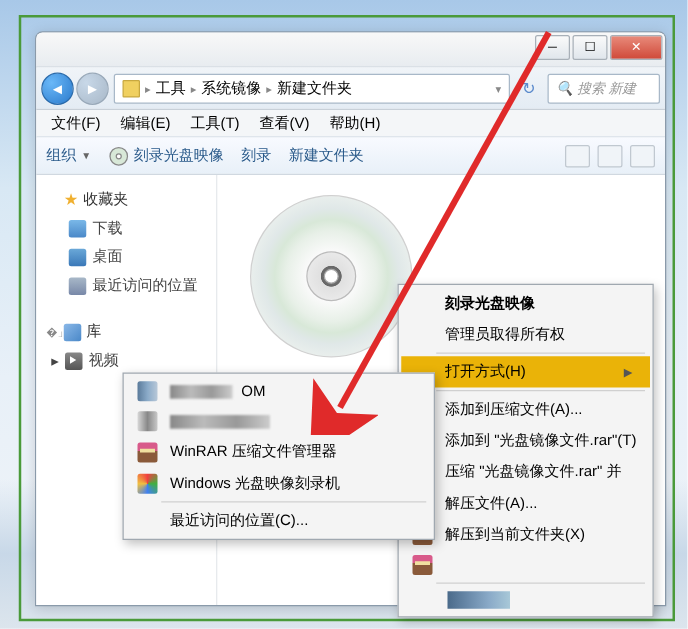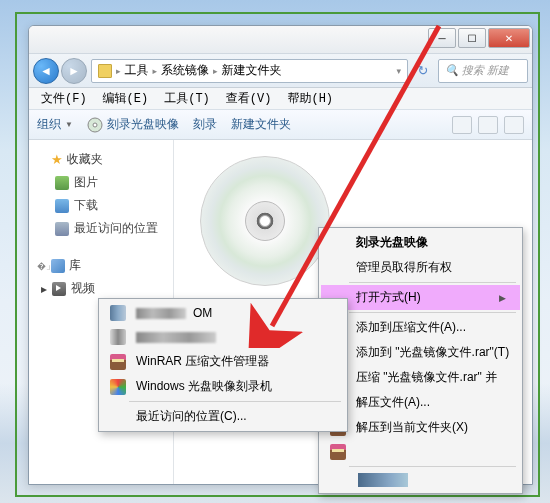--- a/index.html
+++ b/index.html
@@ -21,21 +21,21 @@
 .nav-btn.fwd { background: radial-gradient(circle at 30% 30%, #c8d8e8, #a8b8c8); border-color: #98a8b8; }
 .addr-box { flex: 1; height: 24px; background: #fff; border: 1px solid #a8b8c8; border-radius: 2px; display: flex; align-items: center; padding: 0 6px; font-size: 12px; gap: 4px; }
 .addr-icon { width: 14px; height: 14px; background: #f0d060; border: 1px solid #c8a840; border-radius: 1px; flex-shrink: 0; }
 .addr-sep { color: #888; font-size: 9px; }
 .refresh-btn { width: 22px; height: 22px; display: flex; align-items: center; justify-content: center; color: #5a8acc; font-size: 13px; cursor: pointer; }
 .search-box { width: 90px; height: 24px; background: #fff; border: 1px solid #a8b8c8; border-radius: 2px; display: flex; align-items: center; padding: 0 6px; font-size: 11px; color: #999; font-style: italic; }
 .search-icon { color: #888; font-size: 11px; margin-right: 3px; }
 
 
 .menubar { height: 22px; background: #f4f6f8; border-bottom: 1px solid #d8e0e8; display: flex; align-items: center; padding: 0 4px; font-size: 12px; }
-.menu-item { padding: 2px 8px; cursor: pointer; font-family: Liberation Mono, monospace; }
+.menu-item { padding: 2px 8px; cursor: pointer; }
 
 
 .toolbar { height: 30px; background: linear-gradient(to bottom, #f8faff, #e8f0f8); border-bottom: 1px solid #d0d8e0; display: flex; align-items: center; padding: 0 8px; font-size: 12px; gap: 14px; justify-content: space-between; }
 .tool-btn { display: flex; align-items: center; gap: 4px; color: #2a5a8a; cursor: pointer; }
 .tool-drop { font-size: 8px; color: #666; }
 .tool-icon { width: 16px; height: 16px; }
 .toolbar-right { margin-left: auto; display: flex; gap: 6px; }
 .view-icon { width: 20px; height: 18px; border: 1px solid #c0c8d0; background: #f0f4f8; border-radius: 2px; cursor: pointer; }
 
 
@@ -152,26 +152,26 @@
 
   <div class="body-split">
     <div class="sidebar">
       <div class="tree-group">
         <div class="tree-head">
           <span class="expand"></span>
             <span class="fav-star">★</span>
           <span>收藏夹</span>
         </div>
         <div class="tree-item">
-            <span class="tic pic"></span>
-            <span>图片</span>
-          </div>
-        <div class="tree-item">
             <span class="tic dl"></span>
             <span>下载</span>
+          </div>
+        <div class="tree-item">
+            <span class="tic desk"></span>
+            <span>桌面</span>
           </div>
         <div class="tree-item">
             <span class="tic recent"></span>
             <span>最近访问的位置</span>
           </div>
       </div>
       <div class="tree-group">
         <div class="tree-head">
           <span class="expand">�」</span>
             <span class="lib-icon"></span>
@@ -194,21 +194,21 @@
 <div class="ctx-menu" id="ctx-main">
   <div class="ctx-item bold">
       <span class="ctx-icon-col"></span>
       <span>刻录光盘映像</span>
     </div>
   <div class="ctx-item">
       <span class="ctx-icon-col"></span>
       <span>管理员取得所有权</span>
     </div>
   <div class="ctx-sep"></div>
-  <div class="ctx-item" style="background:#f0abfc">
+  <div class="ctx-item" style="background:#eab308">
       <span class="ctx-icon-col"></span>
       <span>打开方式(H)</span>
       <span class="sub-arrow">▶</span>
     </div>
   <div class="ctx-sep"></div>
   <div class="ctx-item">
       <span class="ctx-icon-col">
         <span class="ci rar"></span>
       </span>
       <span>添加到压缩文件(A)...</span>

